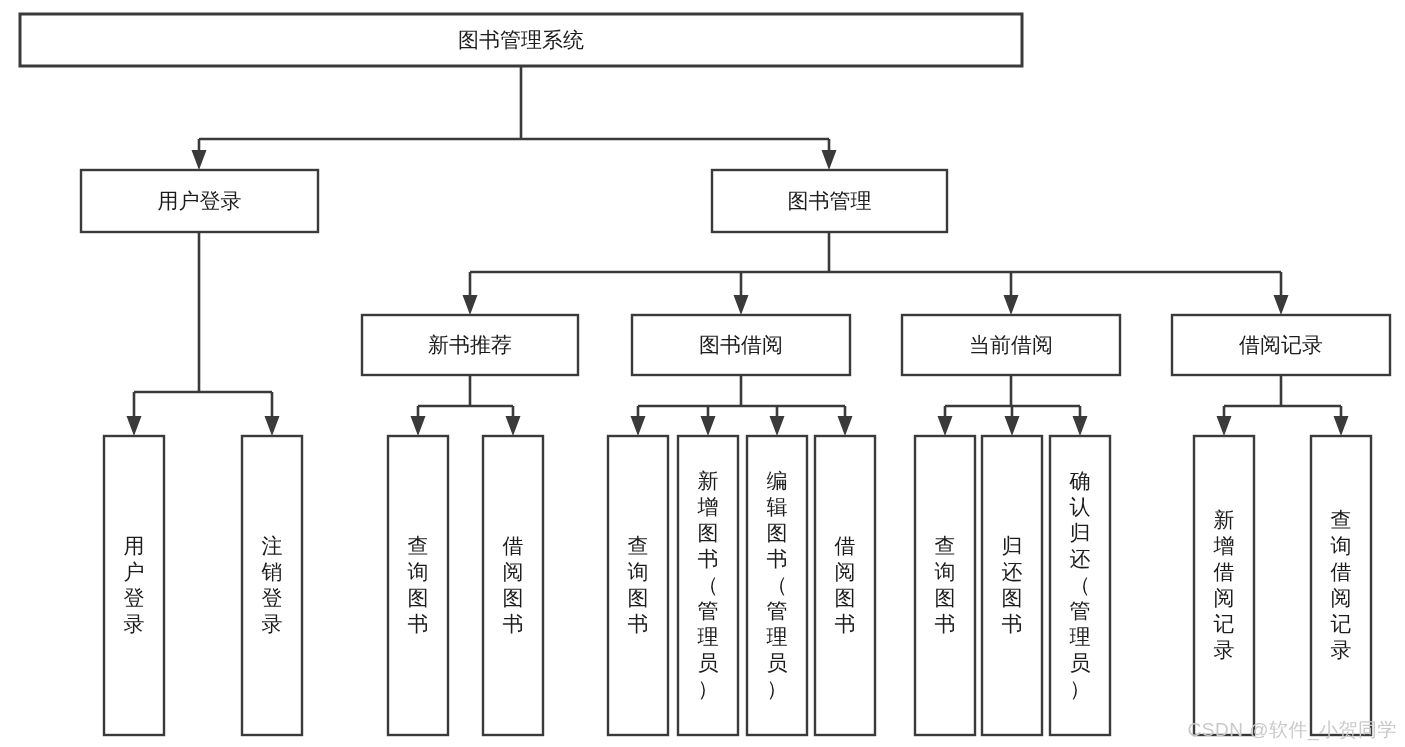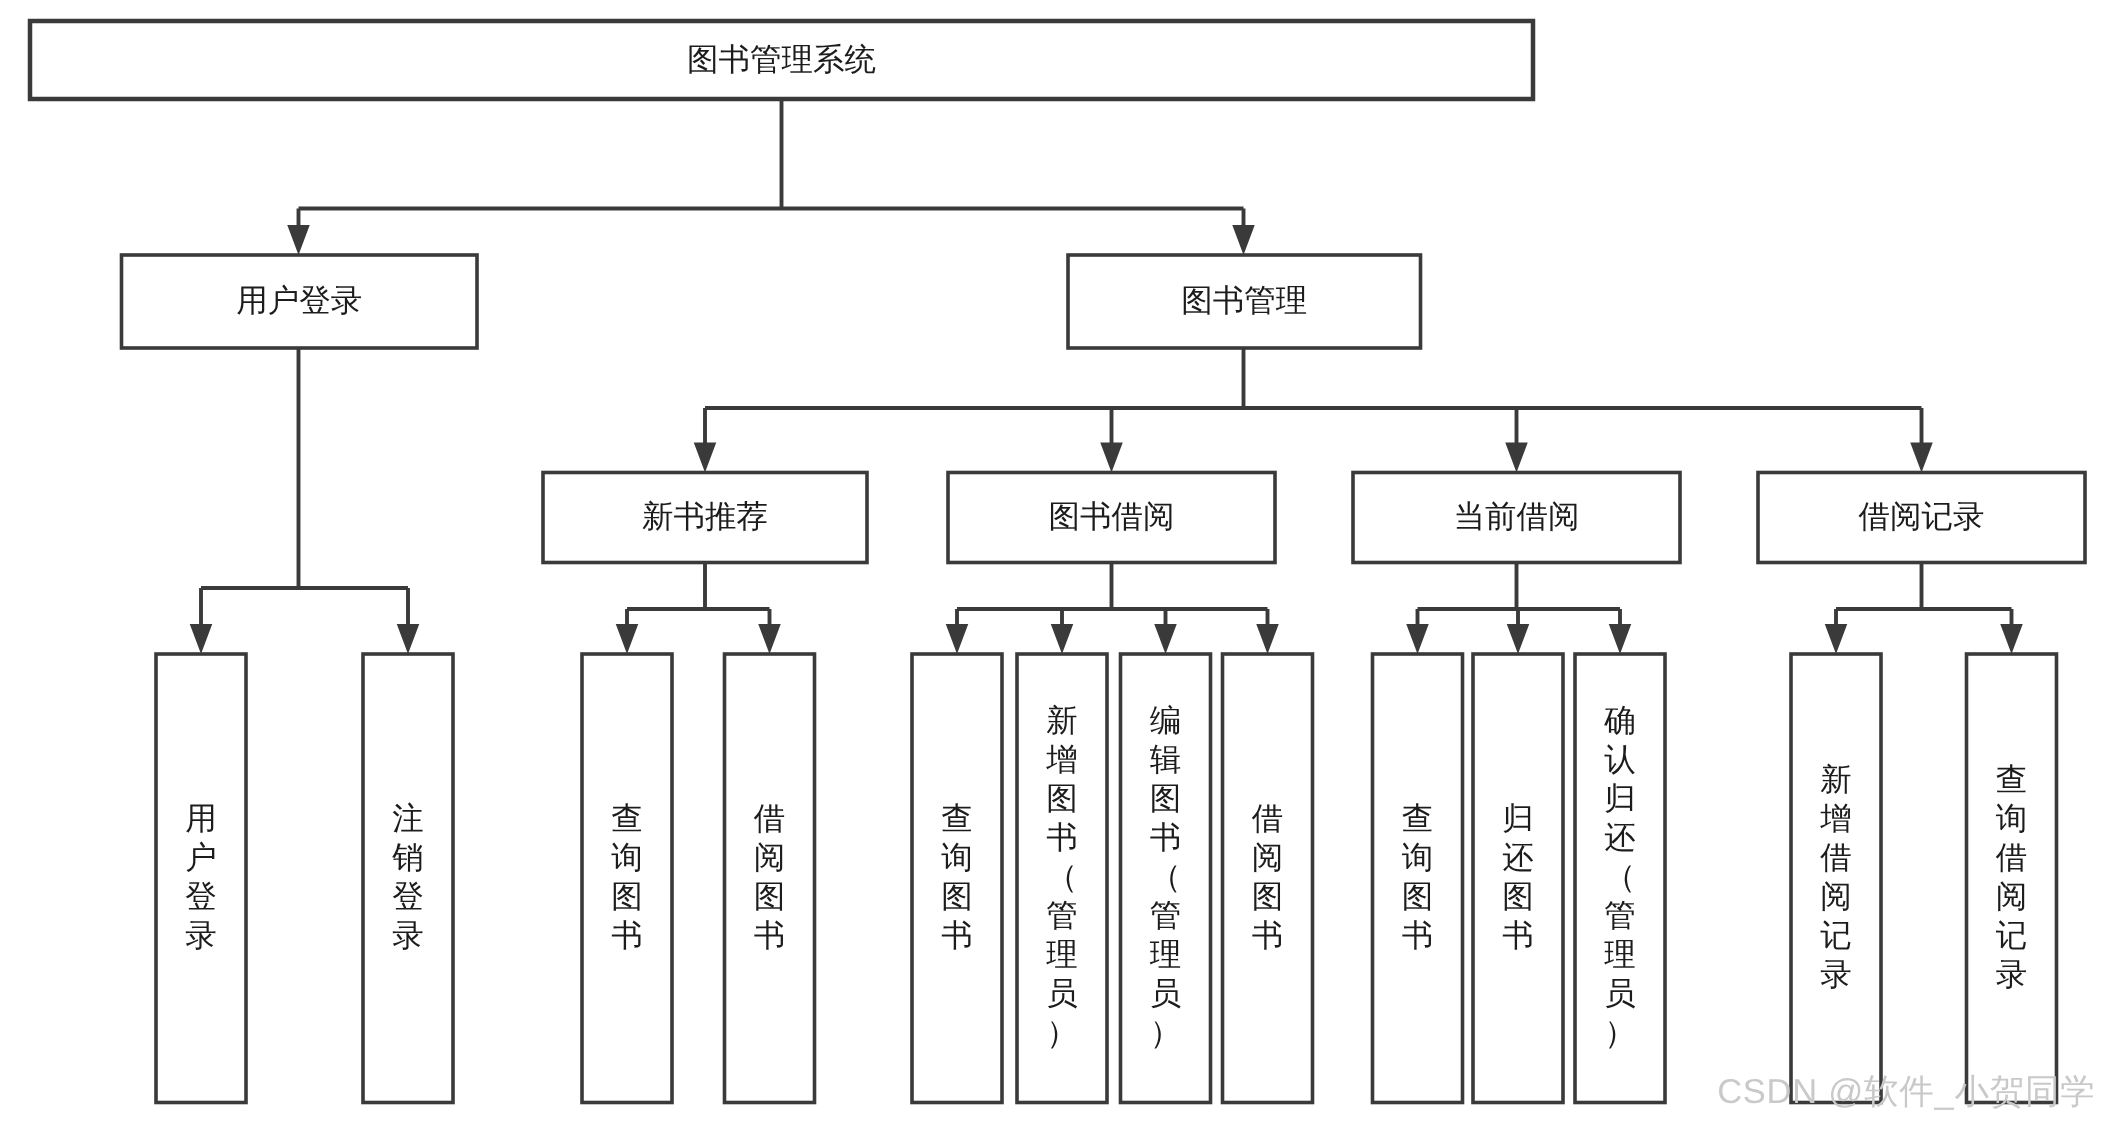--- a/index.html
+++ b/index.html
@@ -59,21 +59,21 @@
     fill: #1c1c1c;
     text-anchor: middle;
     dominant-baseline: middle;
     white-space: pre;
   }
   .watermark {
     position: absolute;
     right: 8px;
     bottom: 4px;
     font-family: "Liberation Sans", "DejaVu Sans", sans-serif;
-    font-size: 23px;
+    font-size: 19px;
     color: #c9c9c9;
     letter-spacing: 0.5px;
     user-select: none;
     pointer-events: none;
     white-space: nowrap;
     text-align: right;
   }
 </style>
 </head>
 <body>

